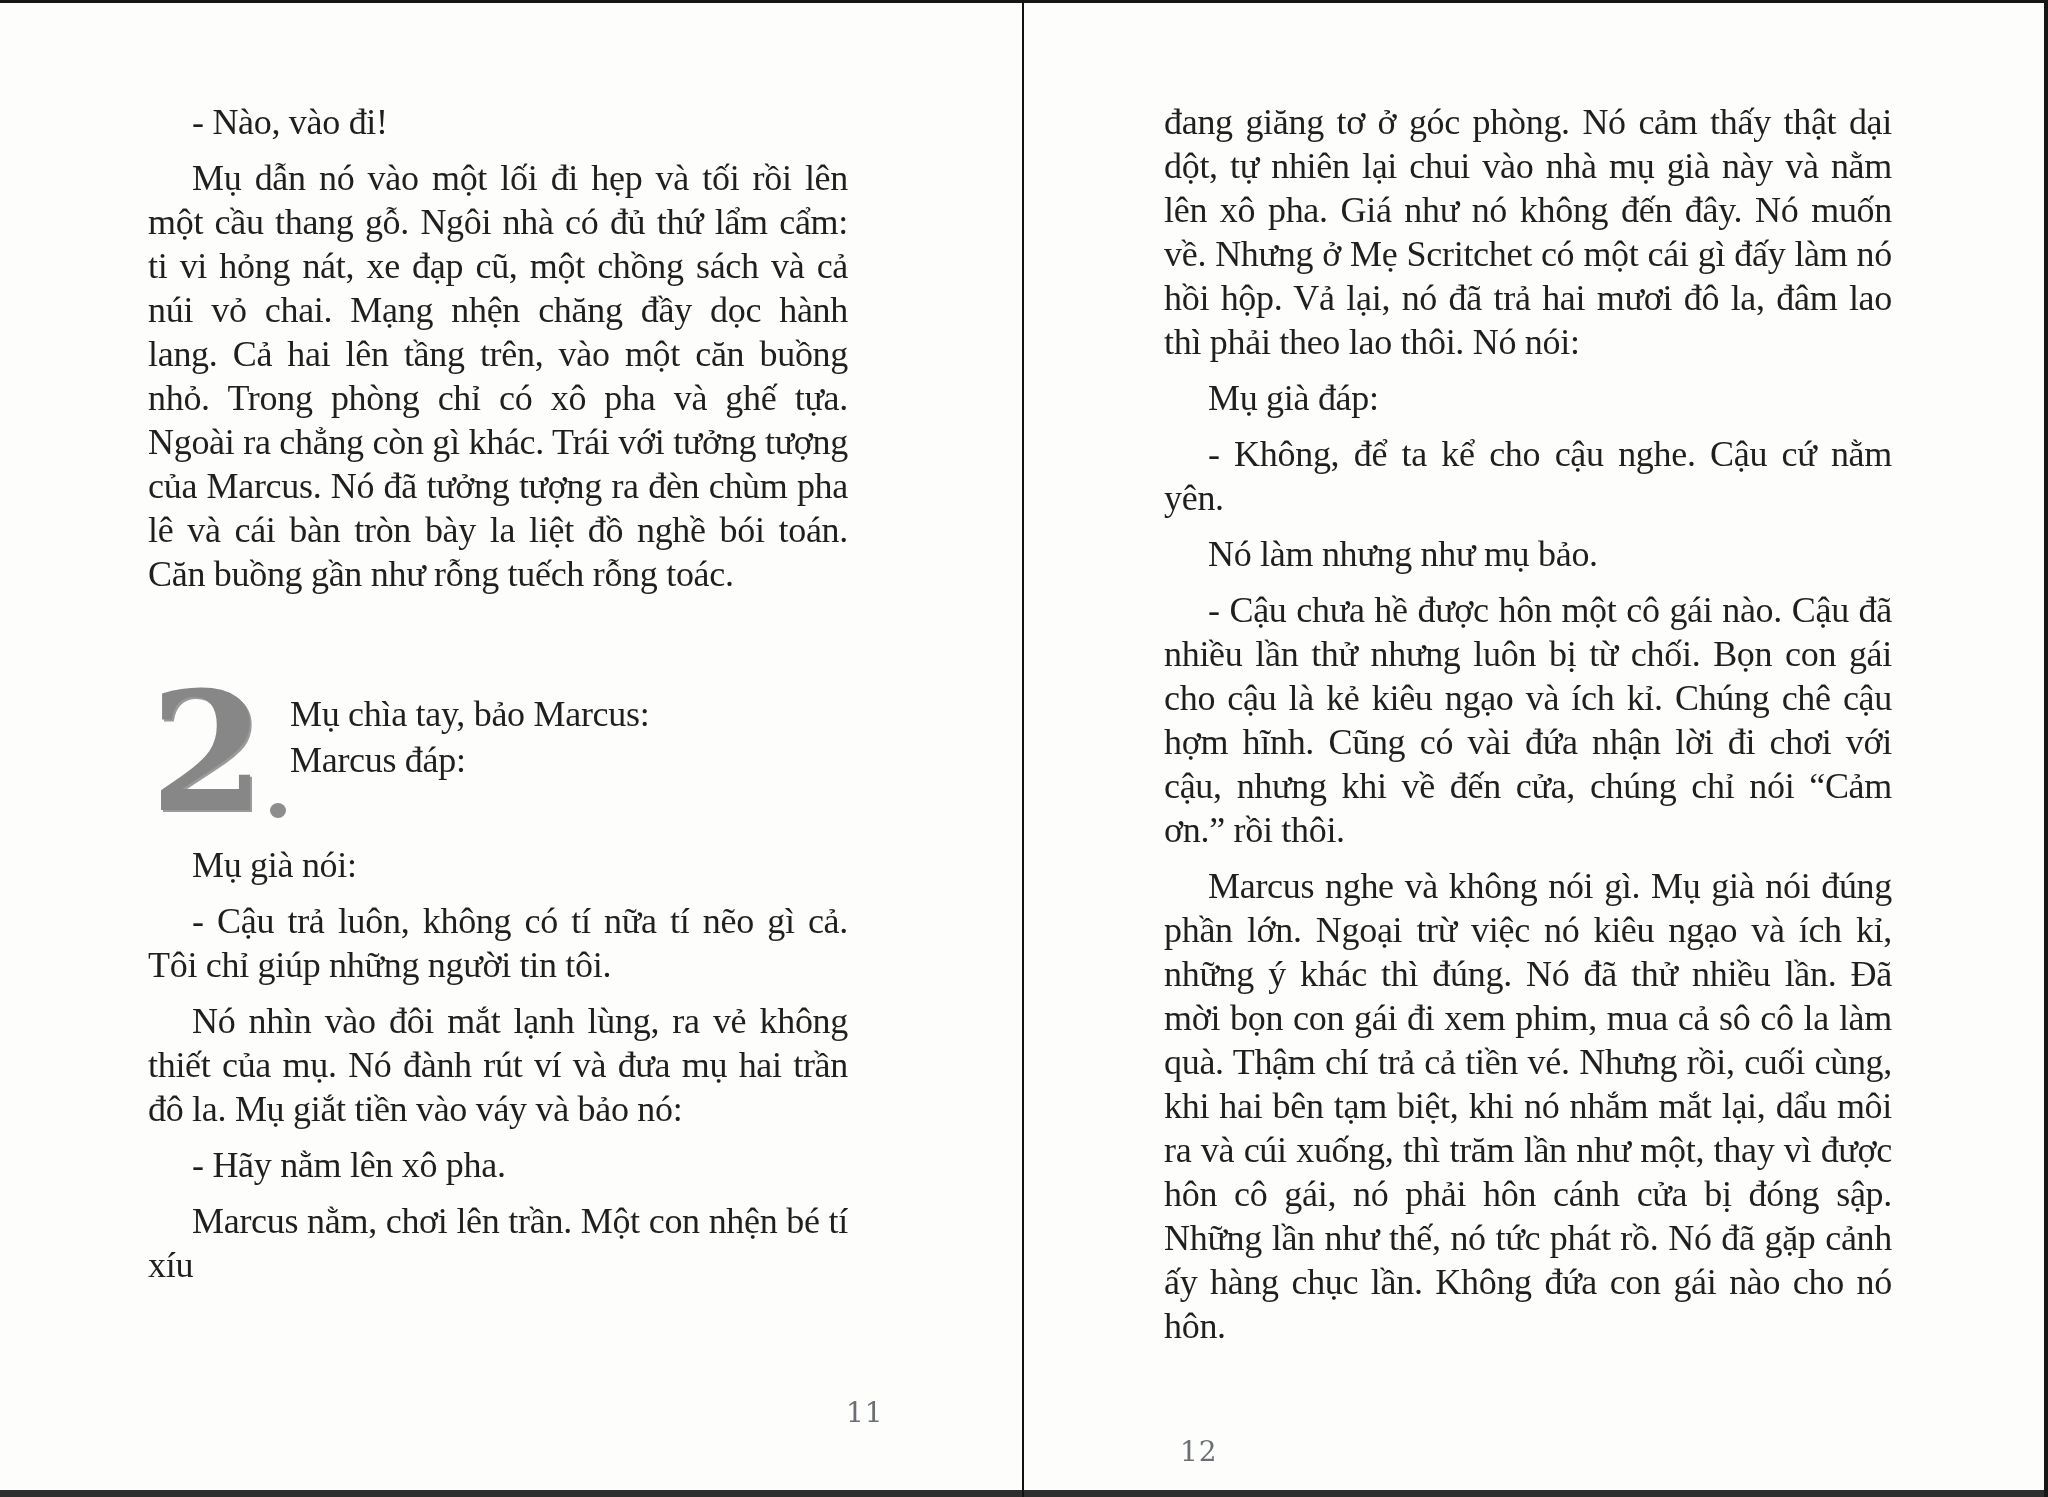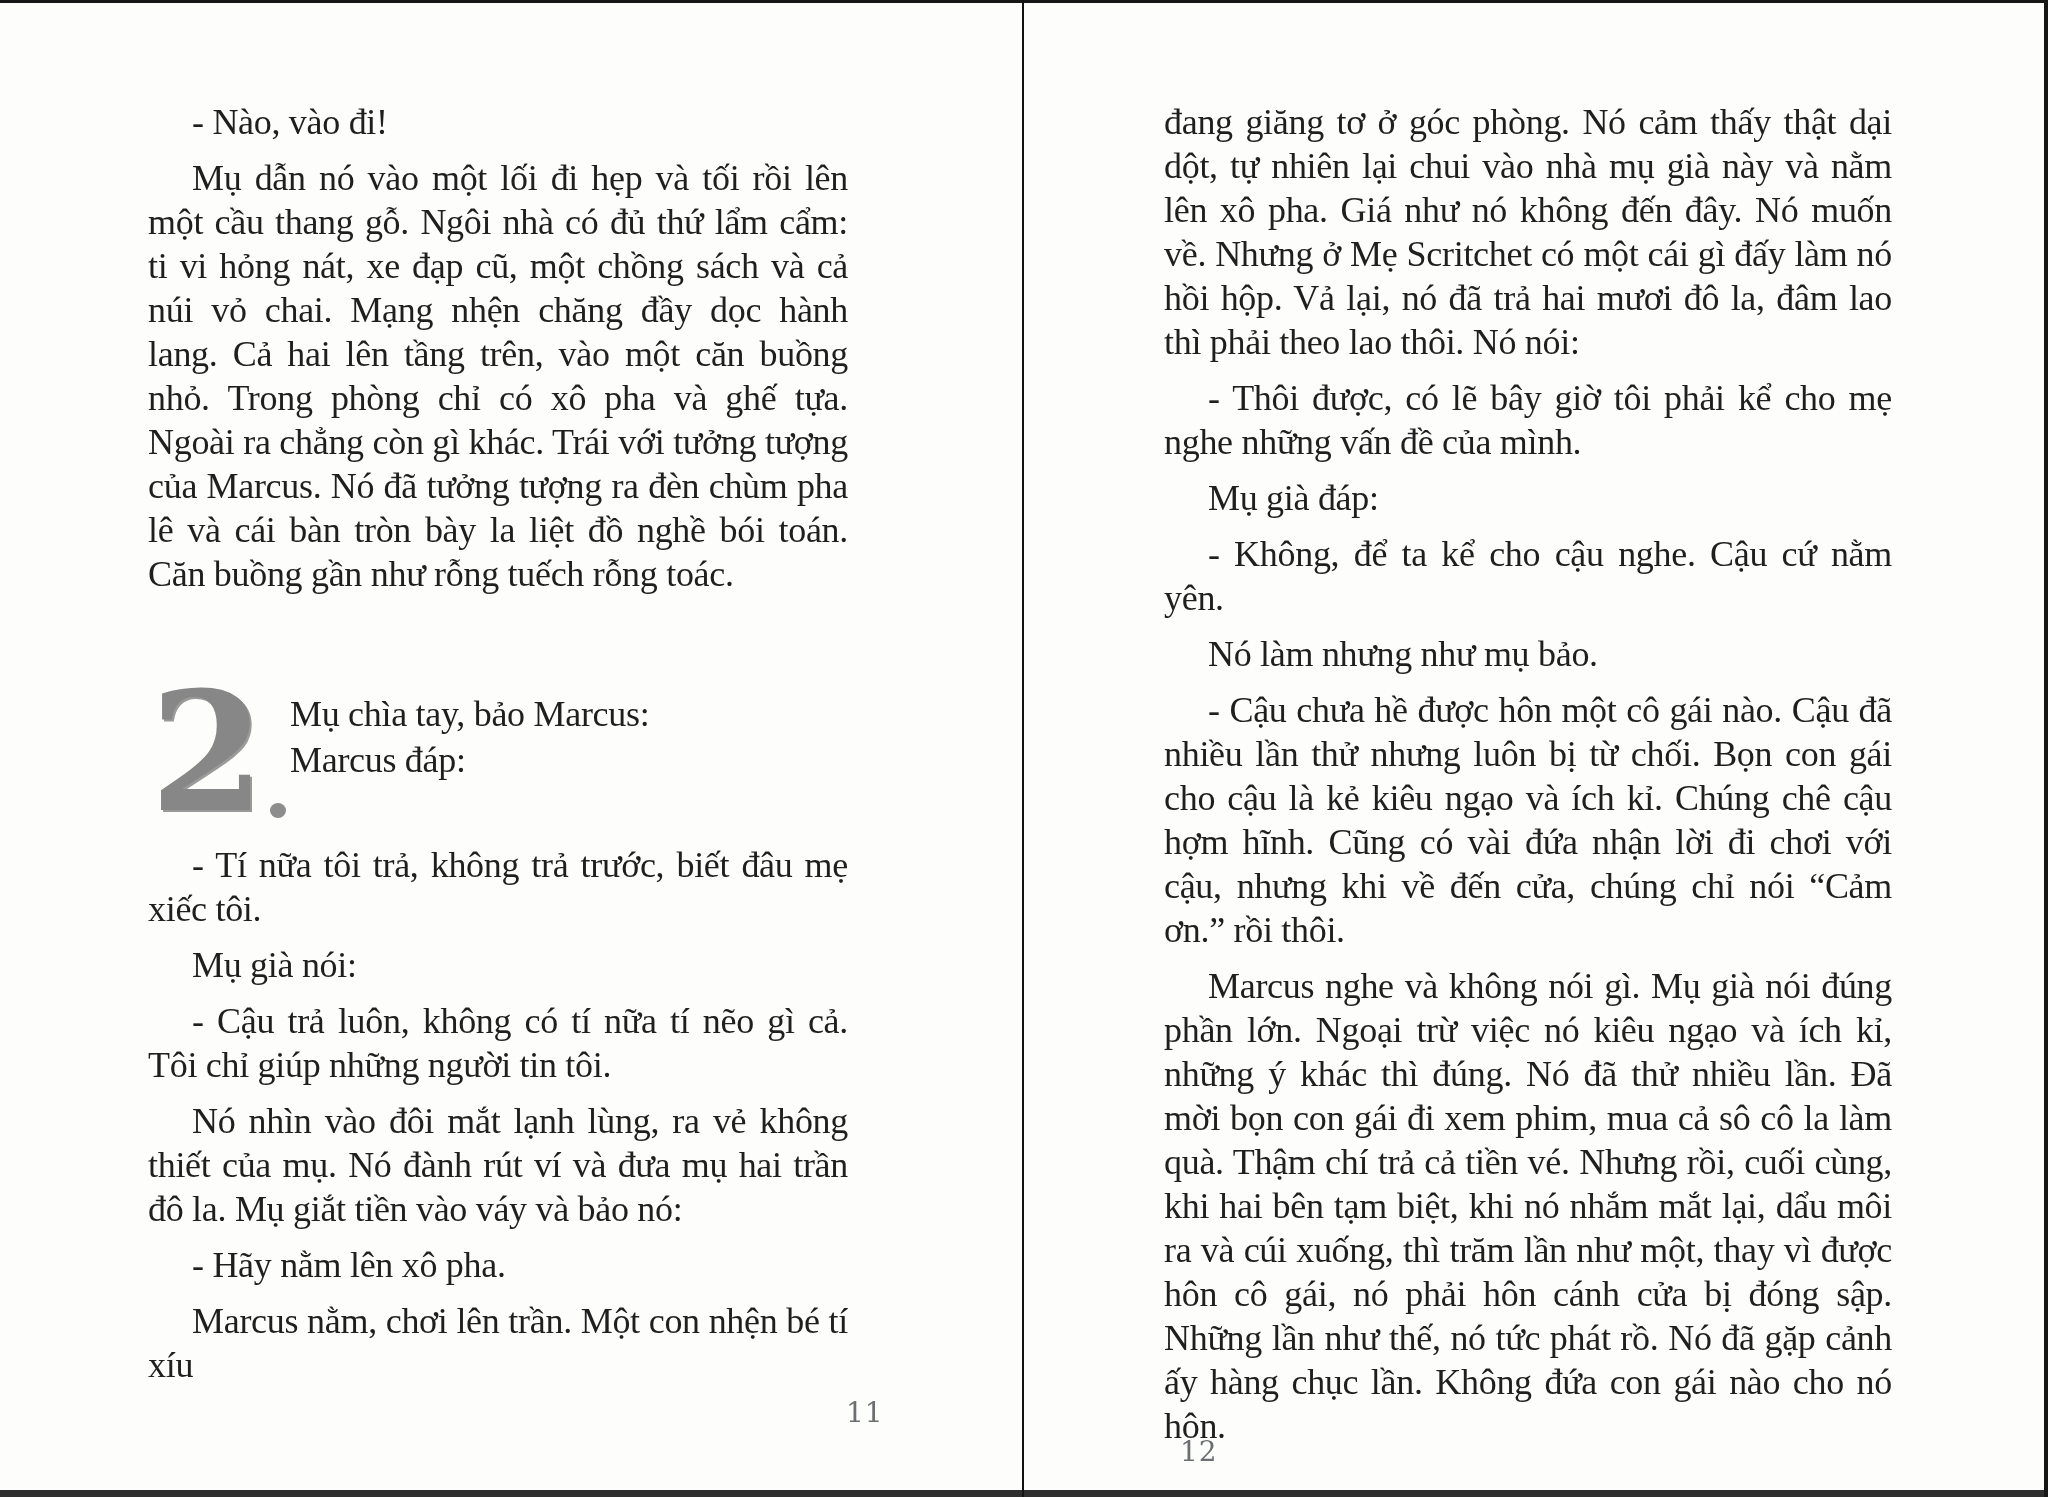--- a/index.html
+++ b/index.html
@@ -83,31 +83,29 @@
     <p class="para">- Nào, vào đi!</p>
     <p class="para">Mụ dẫn nó vào một lối đi hẹp và tối rồi lên một cầu thang gỗ. Ngôi nhà có đủ thứ lẩm cẩm: ti vi hỏng nát, xe đạp cũ, một chồng sách và cả núi vỏ chai. Mạng nhện chăng đầy dọc hành lang. Cả hai lên tầng trên, vào một căn buồng nhỏ. Trong phòng chỉ có xô pha và ghế tựa. Ngoài ra chẳng còn gì khác. Trái với tưởng tượng của Marcus. Nó đã tưởng tượng ra đèn chùm pha lê và cái bàn tròn bày la liệt đồ nghề bói toán. Căn buồng gần như rỗng tuếch rỗng toác.</p>
 
     <div class="chapter">
       <div class="chapter-number">2</div>
       <span class="chapter-dot"></span>
       <div class="chapter-line">Mụ chìa tay, bảo Marcus:</div>
       <div class="chapter-line">Marcus đáp:</div>
     </div>
 
-    <p class="para">- Tí nữa tôi trả, không trả trước, biết đâu mẹ xiếc tôi.</p>
     <p class="para">Mụ già nói:</p>
     <p class="para">- Cậu trả luôn, không có tí nữa tí nẽo gì cả. Tôi chỉ giúp những người tin tôi.</p>
     <p class="para">Nó nhìn vào đôi mắt lạnh lùng, ra vẻ không thiết của mụ. Nó đành rút ví và đưa mụ hai trần đô la. Mụ giắt tiền vào váy và bảo nó:</p>
     <p class="para">- Hãy nằm lên xô pha.</p>
     <p class="para">Marcus nằm, chơi lên trần. Một con nhện bé tí xíu</p>
   </div>
 
   <div class="text-col col-right">
     <p class="para no-indent">đang giăng tơ ở góc phòng. Nó cảm thấy thật dại dột, tự nhiên lại chui vào nhà mụ già này và nằm lên xô pha. Giá như nó không đến đây. Nó muốn về. Nhưng ở Mẹ Scritchet có một cái gì đấy làm nó hồi hộp. Vả lại, nó đã trả hai mươi đô la, đâm lao thì phải theo lao thôi. Nó nói:</p>
-    <p class="para">- Thôi được, có lẽ bây giờ tôi phải kể cho mẹ nghe những vấn đề của mình.</p>
     <p class="para">Mụ già đáp:</p>
     <p class="para">- Không, để ta kể cho cậu nghe. Cậu cứ nằm yên.</p>
     <p class="para">Nó làm nhưng như mụ bảo.</p>
     <p class="para">- Cậu chưa hề được hôn một cô gái nào. Cậu đã nhiều lần thử nhưng luôn bị từ chối. Bọn con gái cho cậu là kẻ kiêu ngạo và ích kỉ. Chúng chê cậu hợm hĩnh. Cũng có vài đứa nhận lời đi chơi với cậu, nhưng khi về đến cửa, chúng chỉ nói “Cảm ơn.” rồi thôi.</p>
     <p class="para">Marcus nghe và không nói gì. Mụ già nói đúng phần lớn. Ngoại trừ việc nó kiêu ngạo và ích kỉ, những ý khác thì đúng. Nó đã thử nhiều lần. Đã mời bọn con gái đi xem phim, mua cả sô cô la làm quà. Thậm chí trả cả tiền vé. Nhưng rồi, cuối cùng, khi hai bên tạm biệt, khi nó nhắm mắt lại, dẩu môi ra và cúi xuống, thì trăm lần như một, thay vì được hôn cô gái, nó phải hôn cánh cửa bị đóng sập. Những lần như thế, nó tức phát rồ. Nó đã gặp cảnh ấy hàng chục lần. Không đứa con gái nào cho nó hôn.</p>
   </div>
 
   <div class="page-number pn-left">11</div>
   <div class="page-number pn-right">12</div>
 

